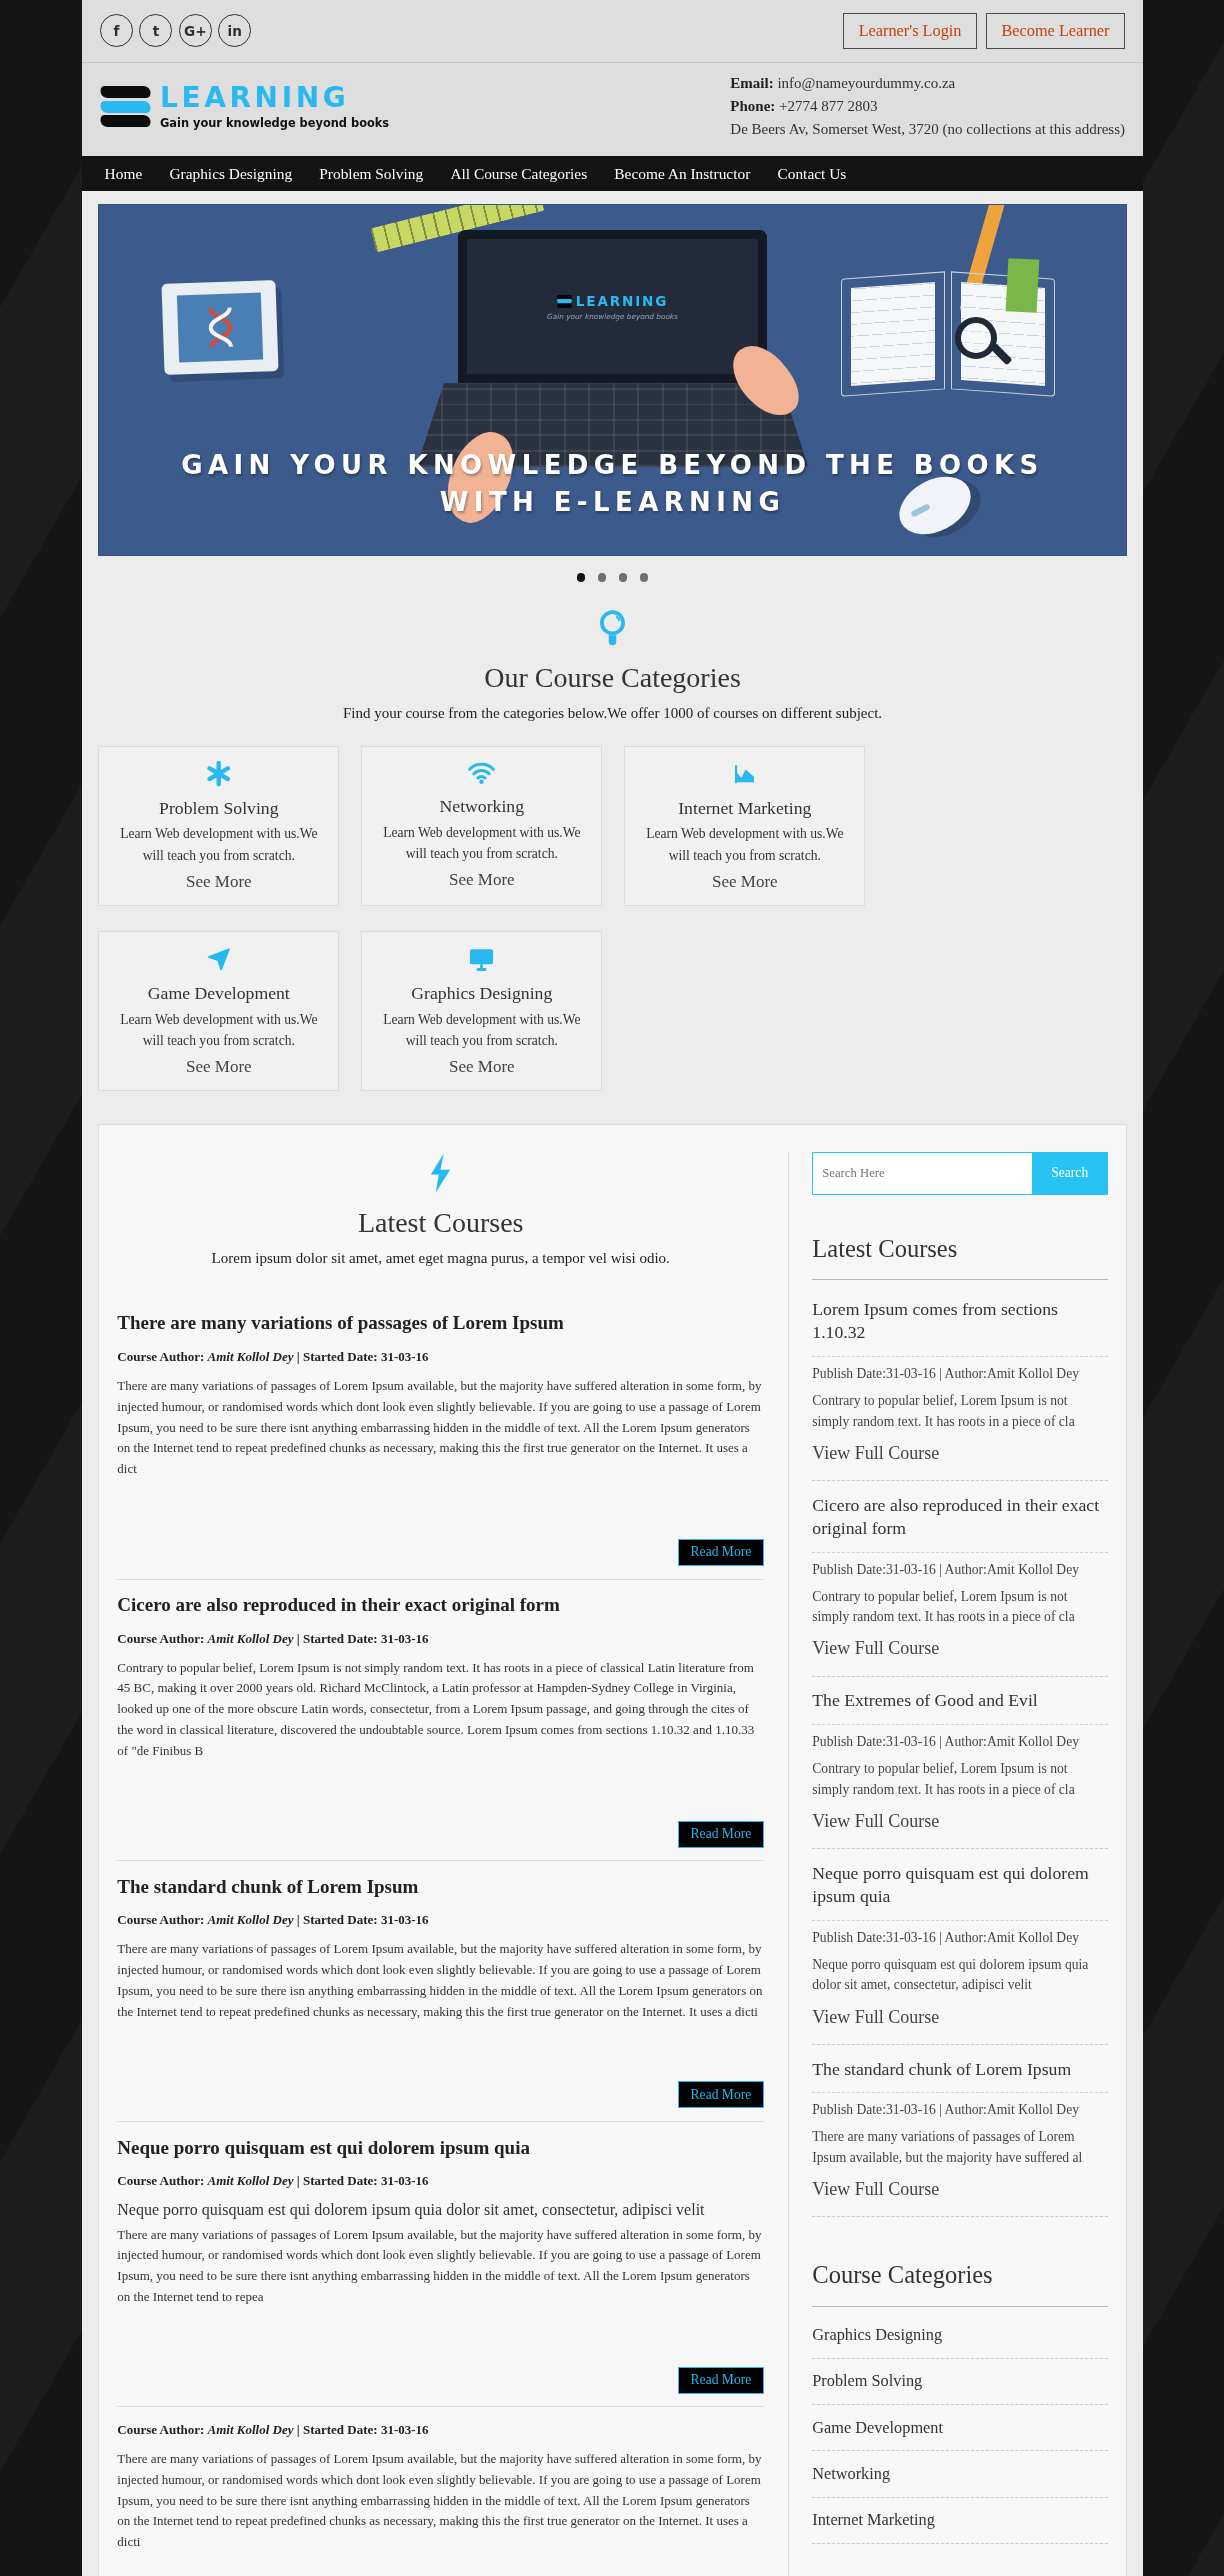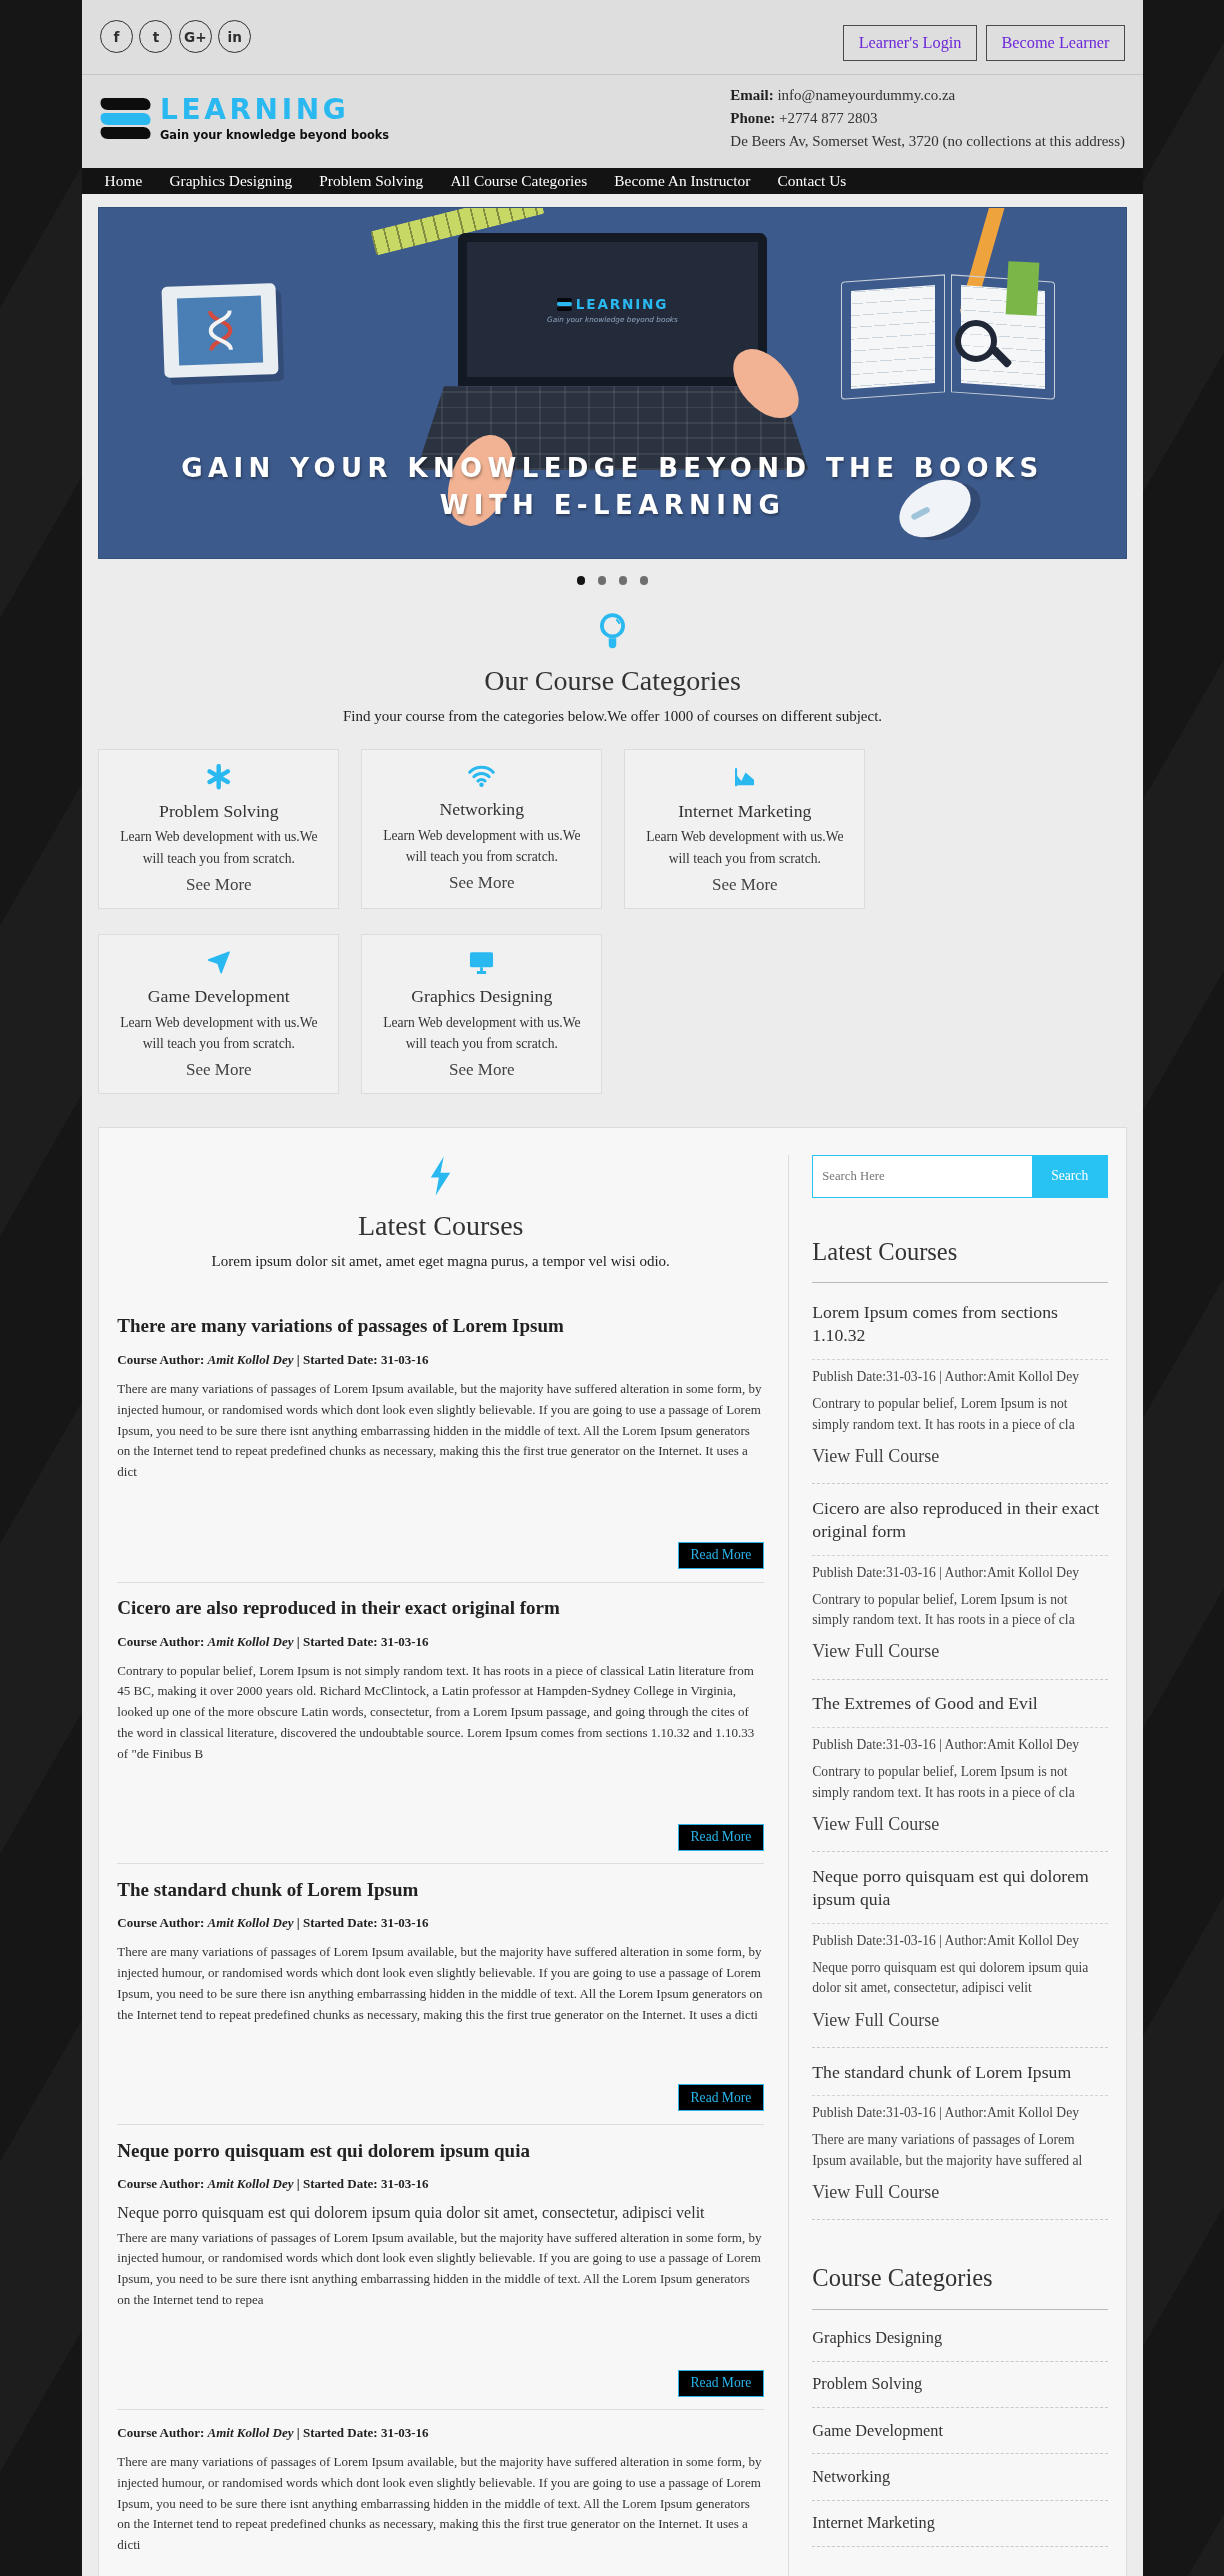--- a/index.html
+++ b/index.html
@@ -15,38 +15,38 @@
   
   .topbar { display:flex; justify-content:space-between; align-items:center; padding: 12.7px 18px; background:#dedede; }
   .socials { display:flex; gap:6.4px; }
   .soc {
     width:33px; height:33px; border:1.8px solid #2e2e2e; border-radius:50%;
     display:flex; align-items:center; justify-content:center;
     color:#2e2e2e; font: bold 13.6px "DejaVu Sans", sans-serif; text-decoration:none; cursor:pointer;
   }
   .top-btns { display:flex; gap:9px; }
   .top-btn {
-    border:0.9px solid #4a4a4a; background:transparent; color:#6d28d9;
-    font: 16.3px "Liberation Serif", serif; padding: 7.3px 14.5px; cursor:pointer;margin-top:12px;
+    border:0.9px solid #4a4a4a; background:transparent; color:#c2410c;
+    font: 16.3px "Liberation Serif", serif; padding: 7.3px 14.5px; cursor:pointer;
   }
 
   
   .header { display:flex; justify-content:space-between; align-items:center; padding: 9px 18px 14.5px; background:#dedede; border-top:0.9px solid #c6c6c6; }
   .logo { display:flex; align-items:center; gap:9px; }
   .logo-bars { display:flex; flex-direction:column; gap:2.7px; }
   .logo-bars .bar { width:51px; height:11.8px; border-radius: 2.7px 9px 2.7px 9px; transform: skewX(-14deg); }
   .bar-1, .bar-3 { background:#0d0d0d; }
   .bar-2 { background:#29b9f0; }
   .logo-txt .logo-title { color:#29b9f0; font: bold 28px "DejaVu Sans", sans-serif; letter-spacing: 3.6px; line-height:1; }
   .logo-txt .logo-tagline { color:#101010; font: bold 11.4px "DejaVu Sans", sans-serif; margin-top:3.6px; }
   .contact { text-align:left; font-size:15px; color:#333; line-height:1.55; }
   .contact .b { font-weight:bold; color:#222; }
 
   
-  .nav { background:#131313; display:flex; align-items:center; height:26px; padding:0 9px; }
+  .nav { background:#131313; display:flex; align-items:center; height:35px; padding:0 9px; }
   .nav-item { color:#fff; font-size:15.4px; padding: 0 13.6px; text-decoration:none; cursor:pointer; }
 
   
   .hero { position:relative; margin: 12.7px 16.3px 0; height: 352px; background:#3d5a8c; overflow:hidden; border:0.9px solid #33507e; }
   .ruler { position:absolute; left:272px; top:1.8px; width:173px; height:25.4px; background:#c7d964; transform:rotate(-14deg);
            background-image: repeating-linear-gradient(90deg, rgba(0,0,0,.35) 0 1.8px, transparent 1.8px 12.7px); border-radius:2.7px; }
   .pencil { position:absolute; right:136px; top:-5.4px; width:14.5px; height:109px; background:#efa33d; transform:rotate(16deg); border-radius:1.8px; }
   .pencil::after { content:""; position:absolute; left:0; bottom:-14.5px; border-left:7.3px solid transparent; border-right:7.3px solid transparent; border-top:14.5px solid #e8c79a; }
   .tablet { position:absolute; left:64px; top:77px; width:114px; height:91px; background:#e9eef2; border-radius:5.4px; transform:rotate(-2deg);
             box-shadow: 5.4px 7.3px 0 rgba(0,0,0,0.15); display:flex; align-items:center; justify-content:center; }

